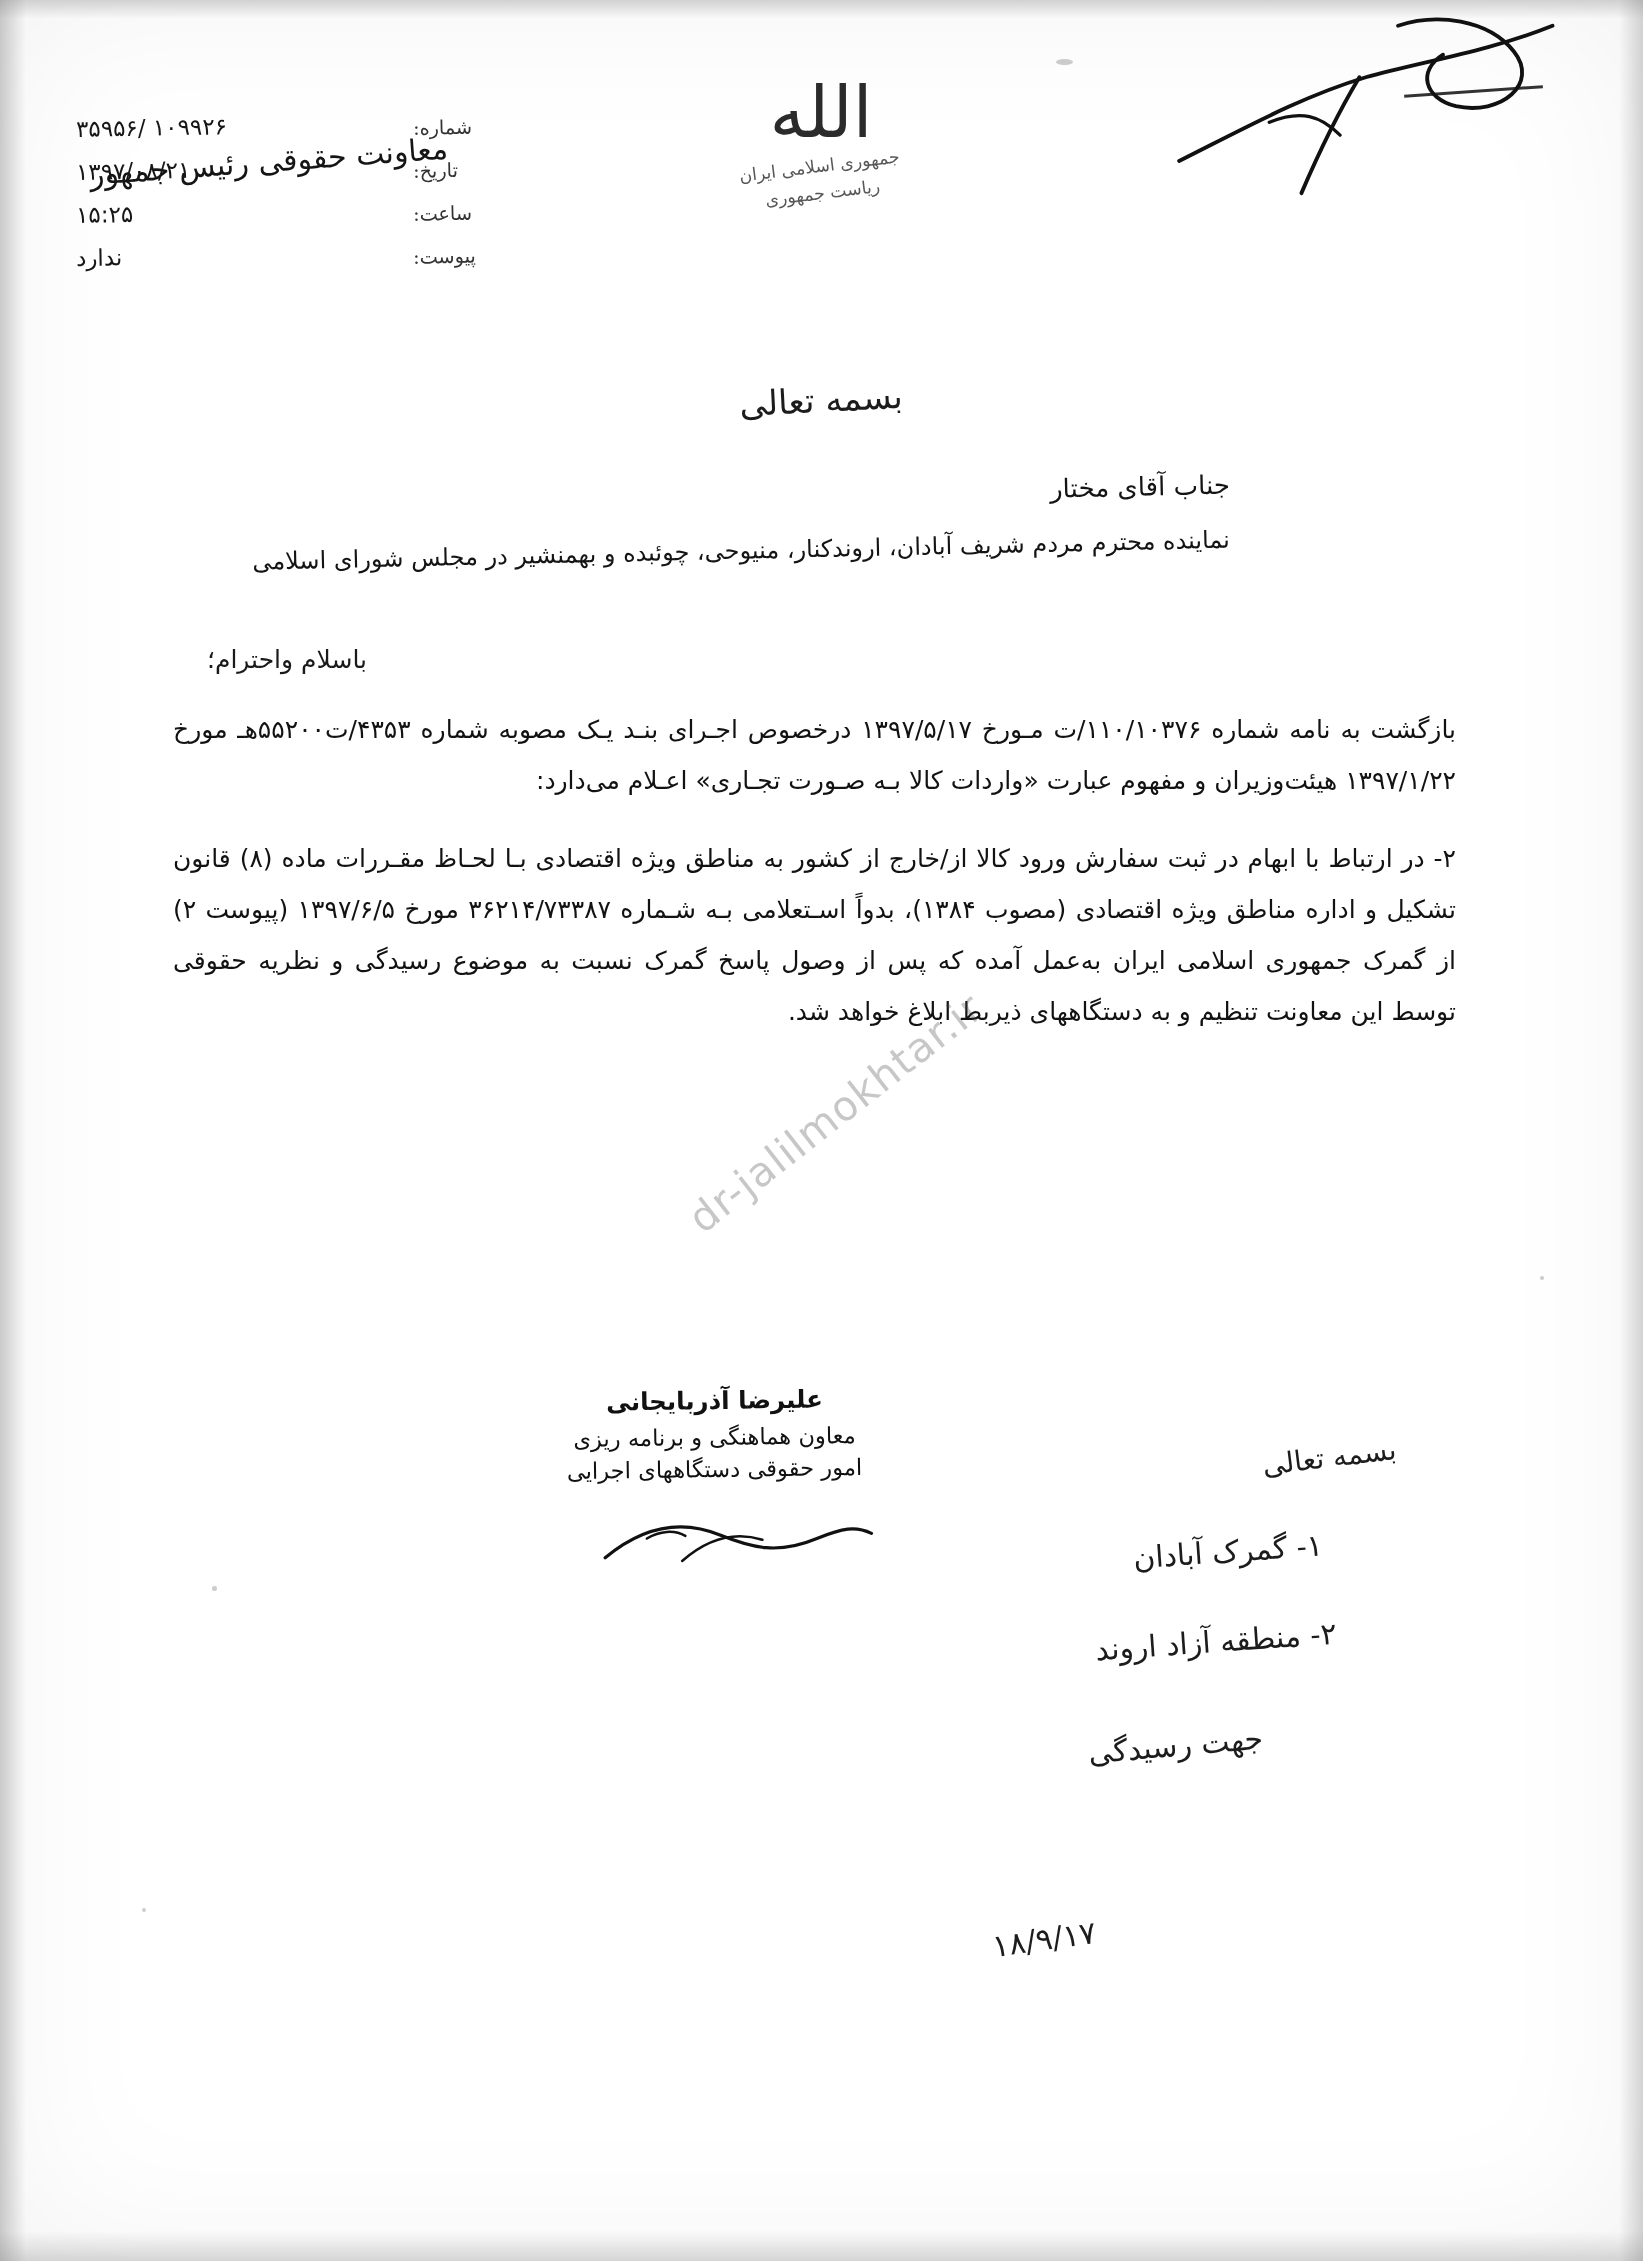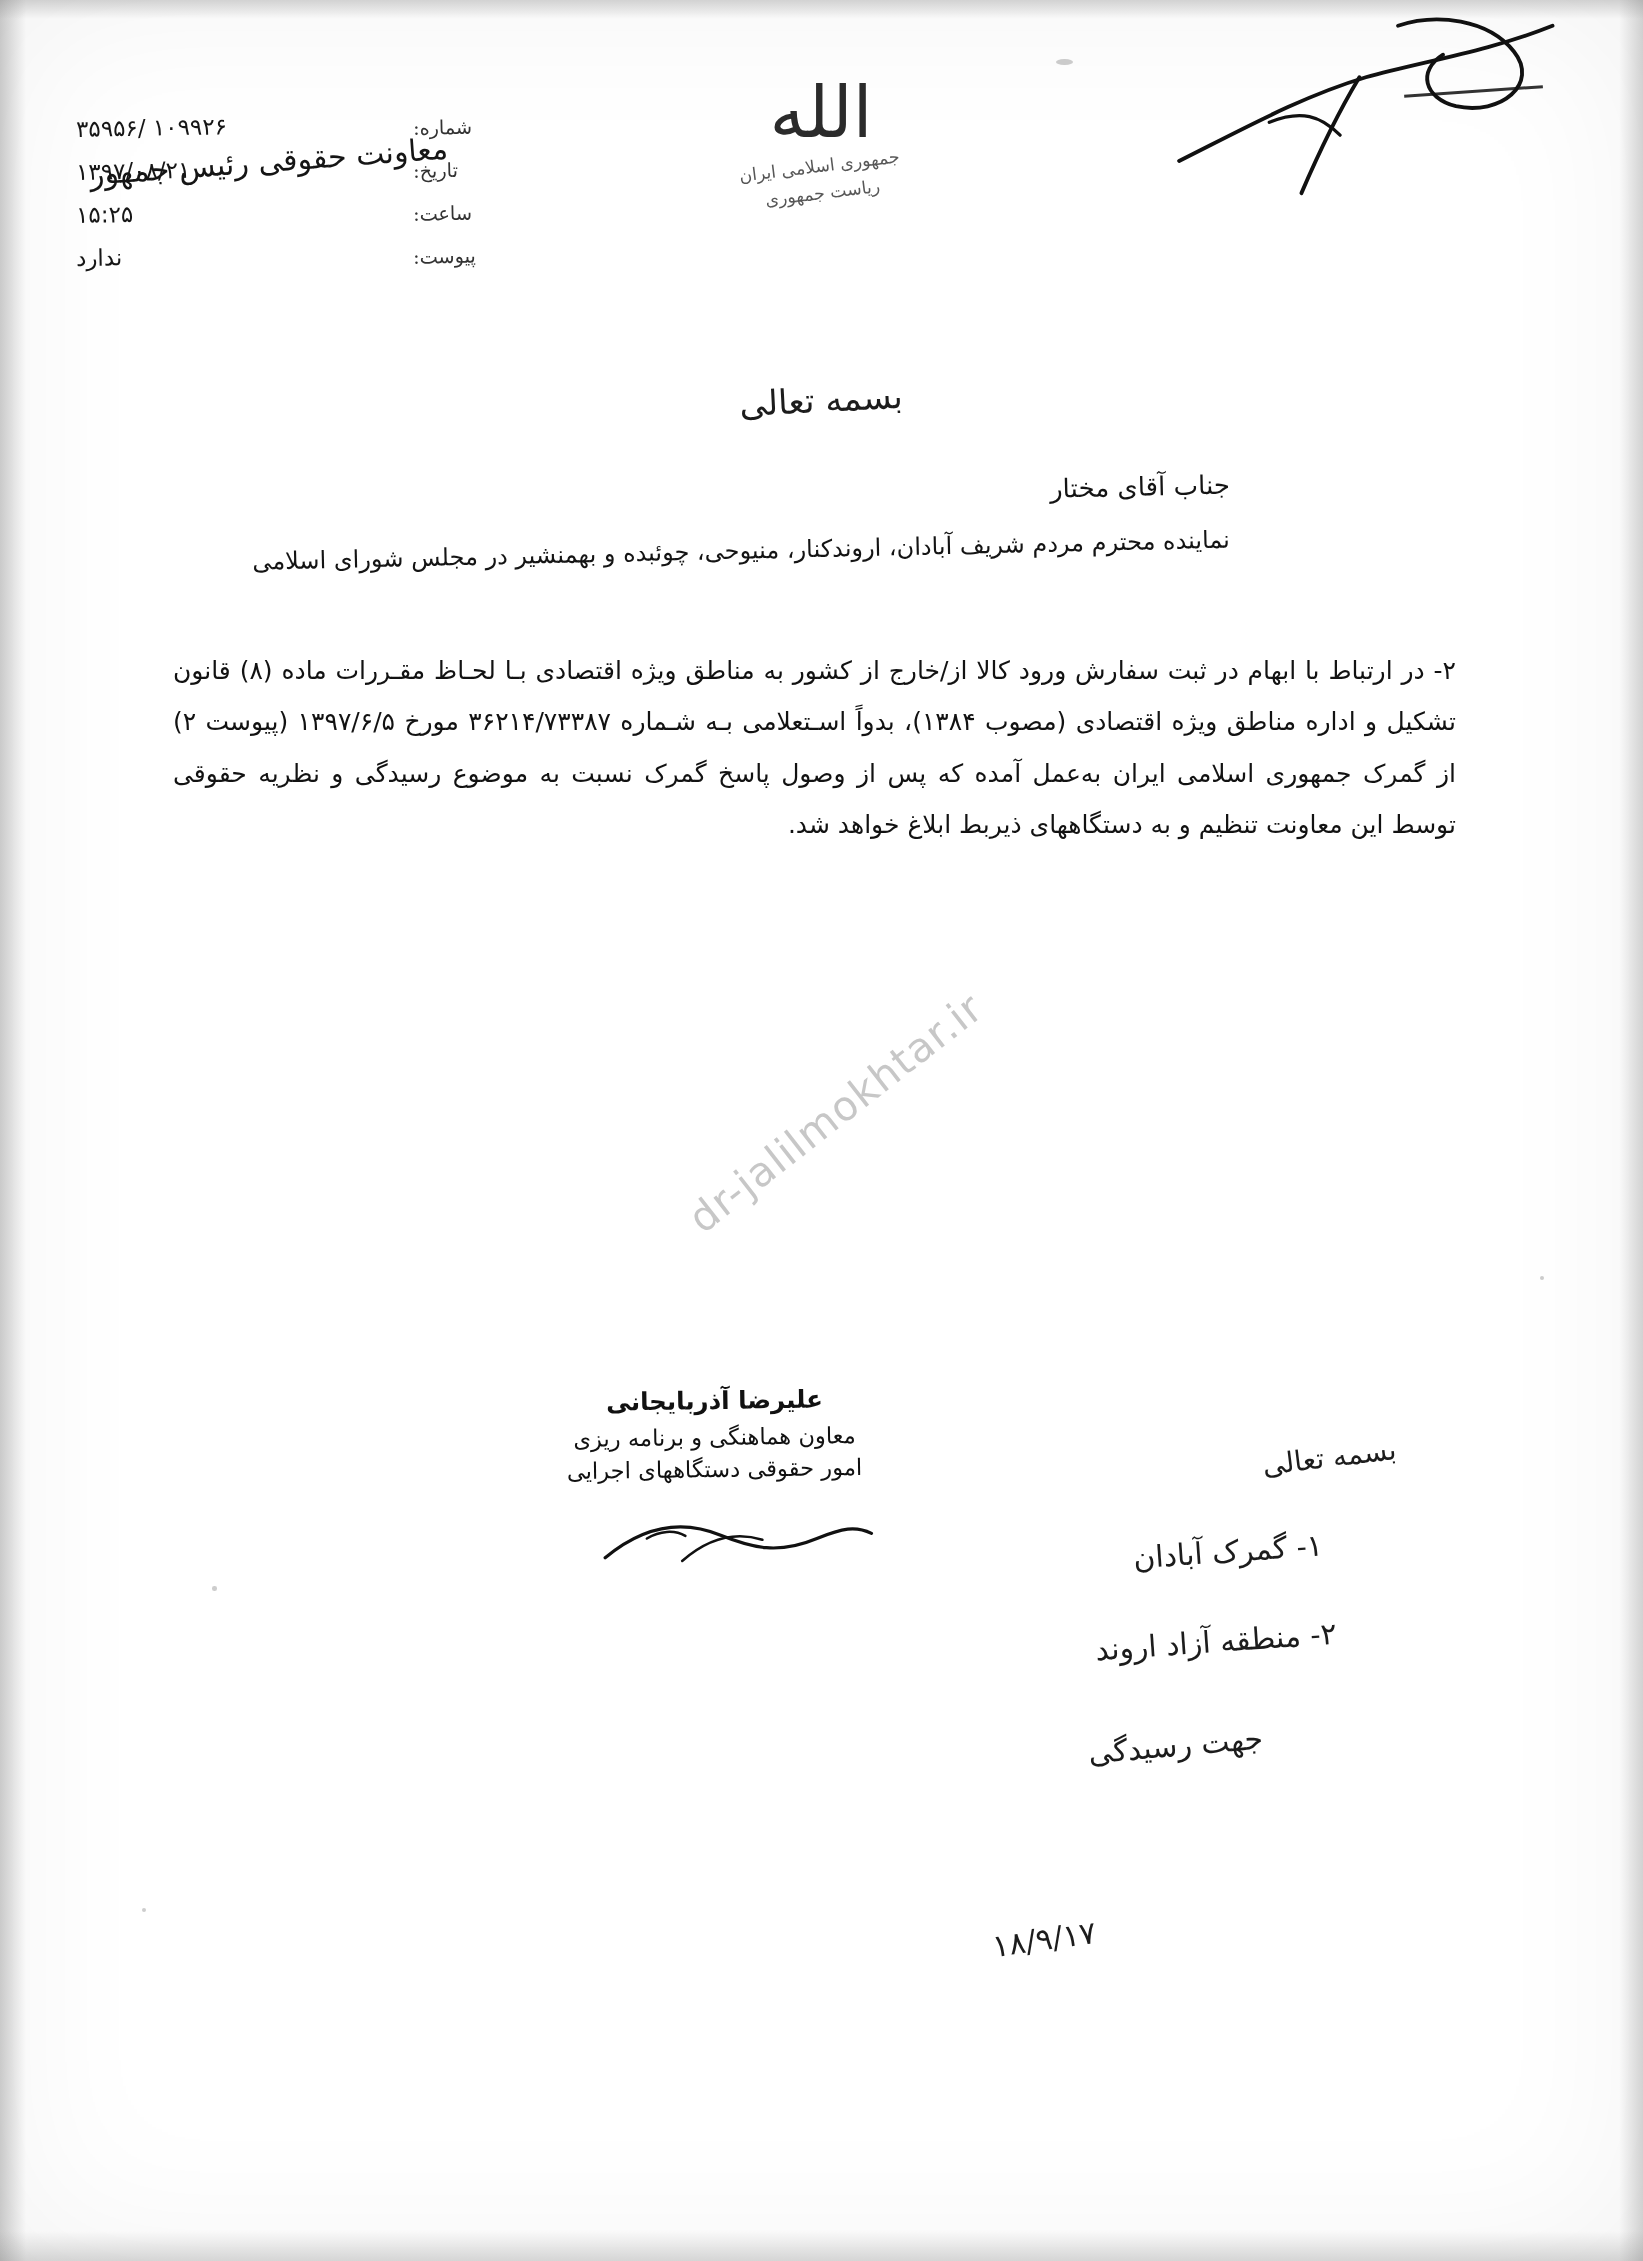--- a/index.html
+++ b/index.html
@@ -296,20 +296,22 @@
   </div>
 
   <div class="basmala">بسمه تعالی</div>
 
   <div class="addressee">
     <div class="addressee-line1">جناب آقای مختار</div>
     <div class="addressee-line2">نماینده محترم مردم شریف آبادان، اروندکنار، منیوحی، چوئبده و بهمنشیر در مجلس شورای اسلامی</div>
   </div>
 
   <div class="body-wrap">
+    <div class="greeting">باسلام واحترام؛</div>
+    <div class="para">بازگشت به نامه شماره ۱۱۰/۱۰۳۷۶/ت مـورخ ۱۳۹۷/۵/۱۷ درخصوص اجـرای بنـد یـک مصوبه شماره ۴۳۵۳/ت۵۵۲۰۰هـ مورخ ۱۳۹۷/۱/۲۲ هیئت‌وزیران و مفهوم عبارت «واردات کالا بـه صـورت تجـاری» اعـلام می‌دارد:</div>
     <div class="para">۲- در ارتباط با ابهام در ثبت سفارش ورود کالا از/خارج از کشور به مناطق ویژه اقتصادی بـا لحـاظ مقـررات ماده (۸) قانون تشکیل و اداره مناطق ویژه اقتصادی (مصوب ۱۳۸۴)، بدواً اسـتعلامی بـه شـماره ۳۶۲۱۴/۷۳۳۸۷ مورخ ۱۳۹۷/۶/۵ (پیوست ۲) از گمرک جمهوری اسلامی ایران به‌عمل آمده که پس از وصول پاسخ گمرک نسبت به موضوع رسیدگی و نظریه حقوقی توسط این معاونت تنظیم و به دستگاههای ذیربط ابلاغ خواهد شد.</div>
   </div>
 
   <div class="watermark">dr-jalilmokhtar.ir</div>
 
   <div class="signature">
     <div class="sig-name">علیرضا آذربایجانی</div>
     <div class="sig-role1">معاون هماهنگی و برنامه ریزی</div>
     <div class="sig-role2">امور حقوقی دستگاههای اجرایی</div>
     <div class="sig-scribble">

